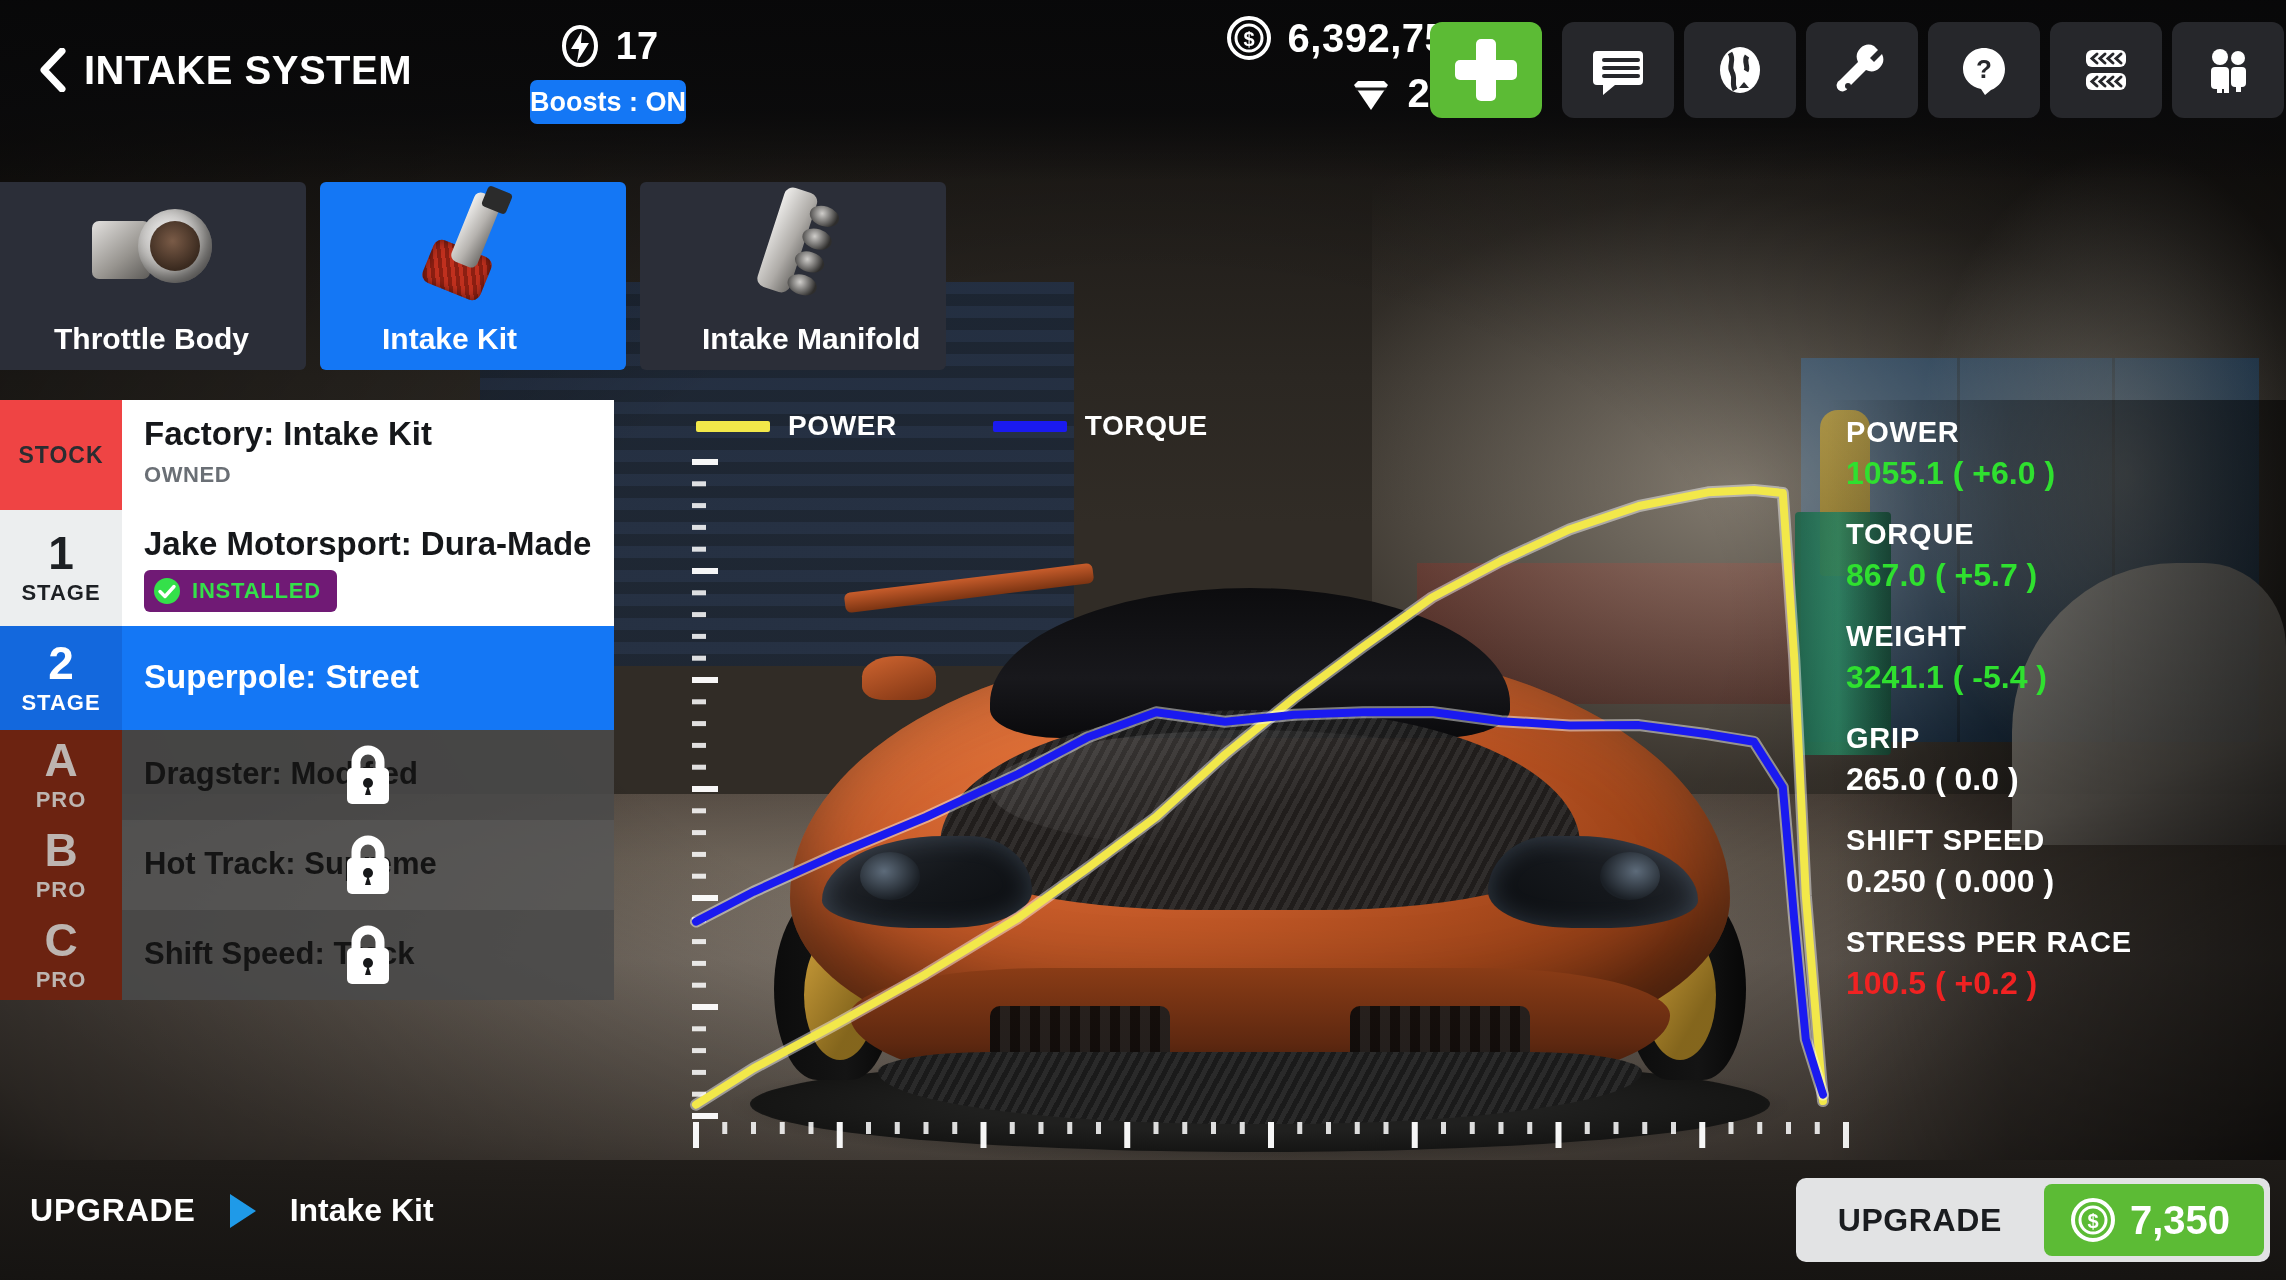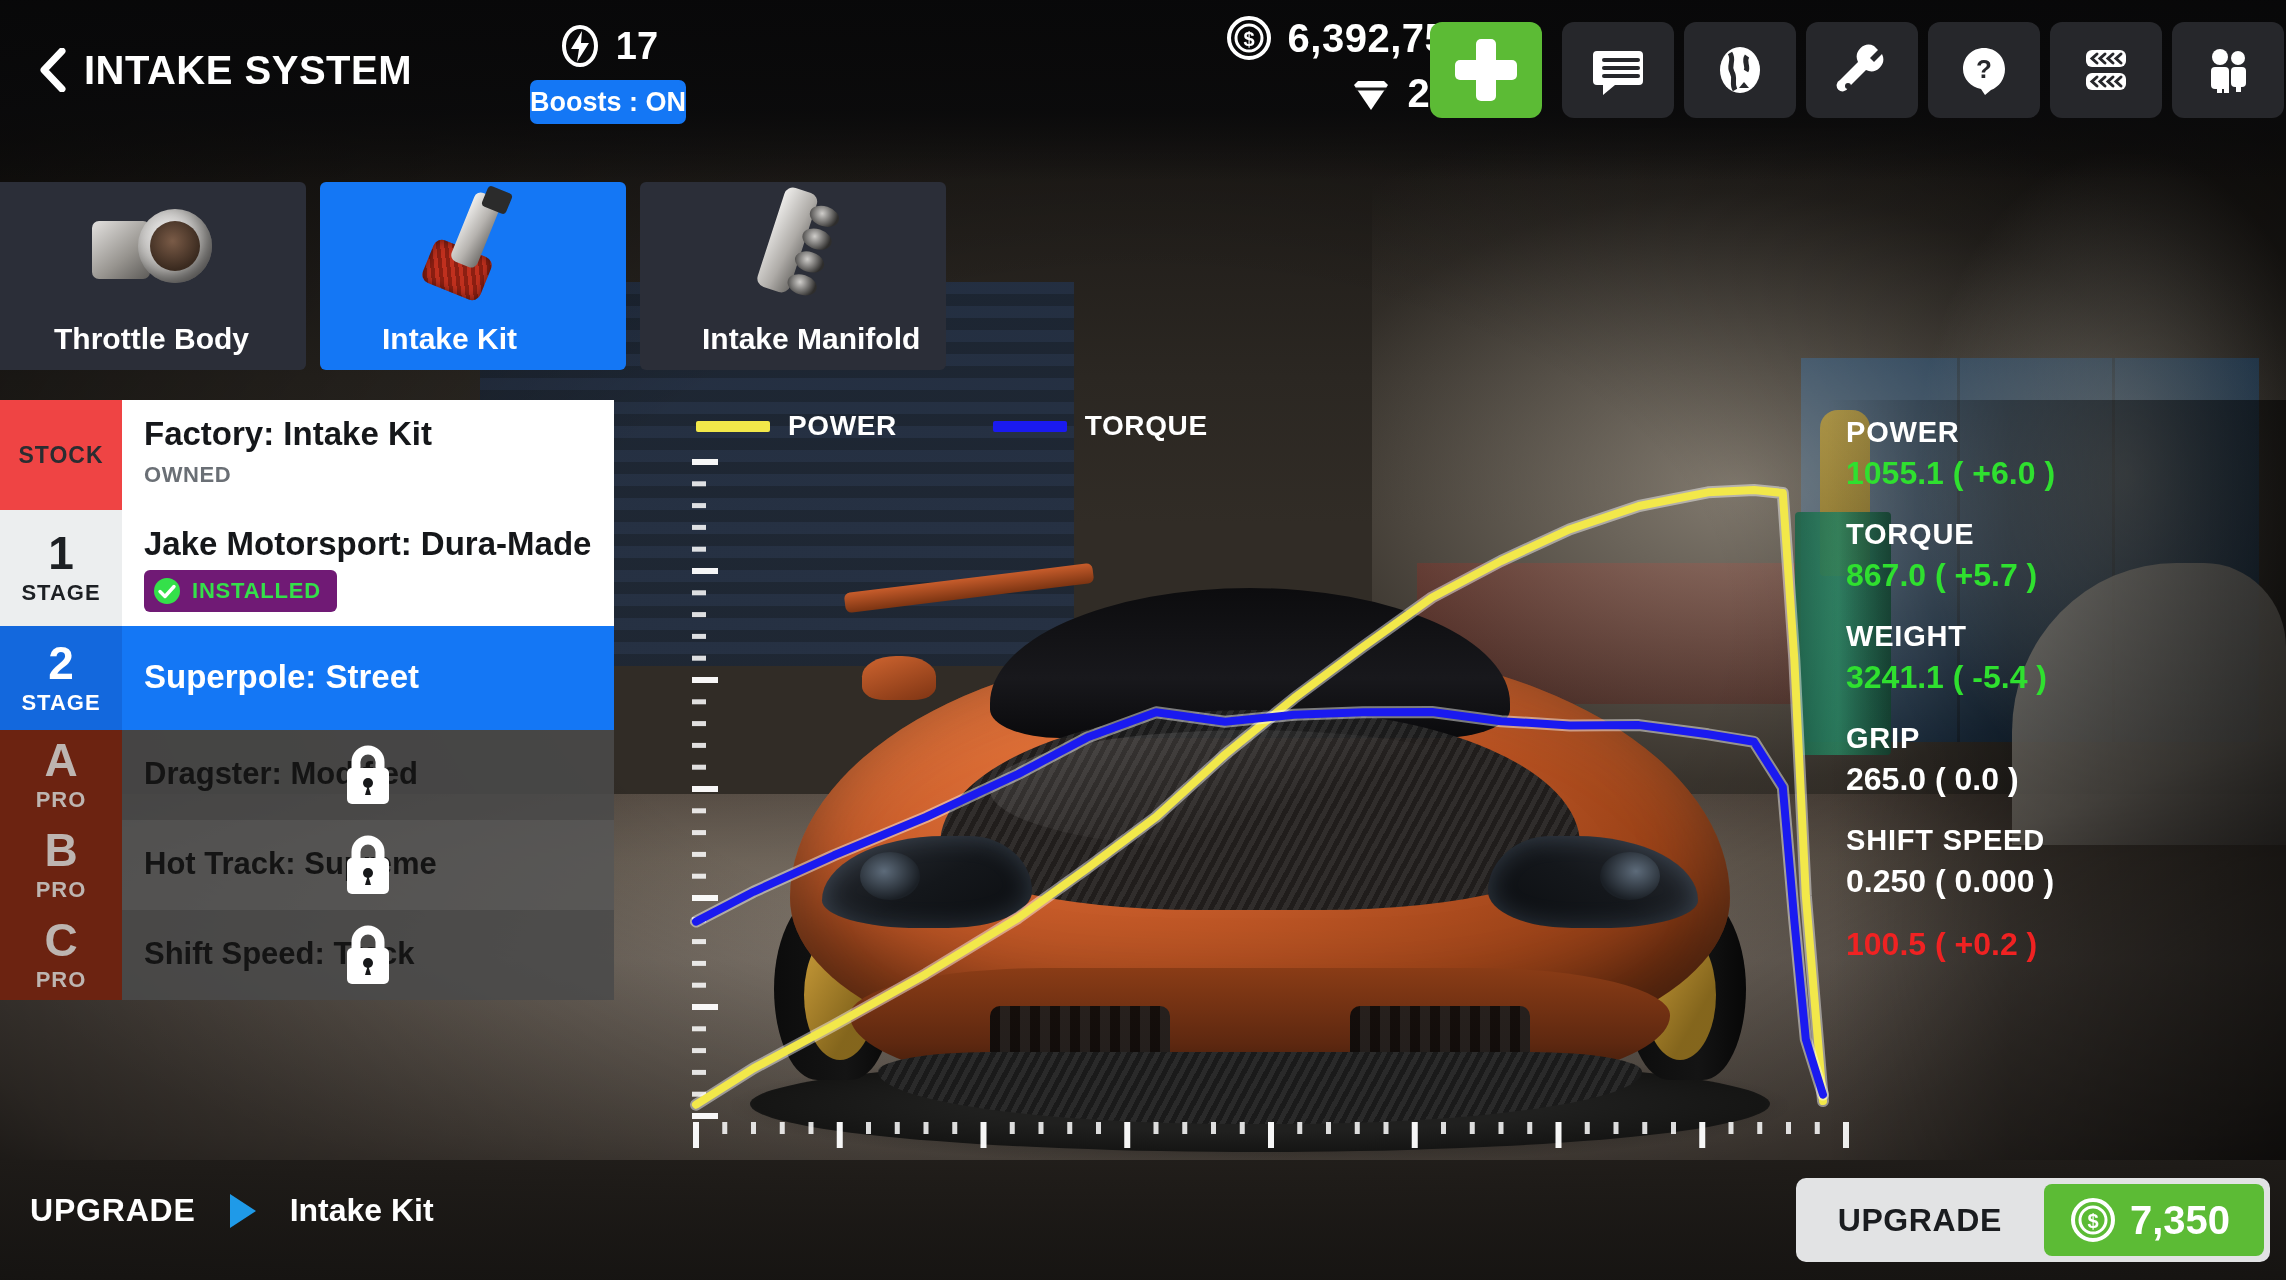--- a/index.html
+++ b/index.html
@@ -764,20 +764,21 @@
     </div>
     <div class="stat">
       <div class="k">GRIP</div>
       <div class="v white">265.0 ( 0.0 )</div>
     </div>
     <div class="stat">
       <div class="k">SHIFT SPEED</div>
       <div class="v white">0.250 ( 0.000 )</div>
     </div>
     <div class="stat">
+      <div class="k">STRESS PER RACE</div>
       <div class="v red">100.5 ( +0.2 )</div>
     </div>
   </div>
 
   <div class="bottombar">
     <div class="breadcrumb">
       <span class="bc1">UPGRADE</span>
       <span class="arrow"></span>
       <span class="bc2">Intake Kit</span>
     </div>

